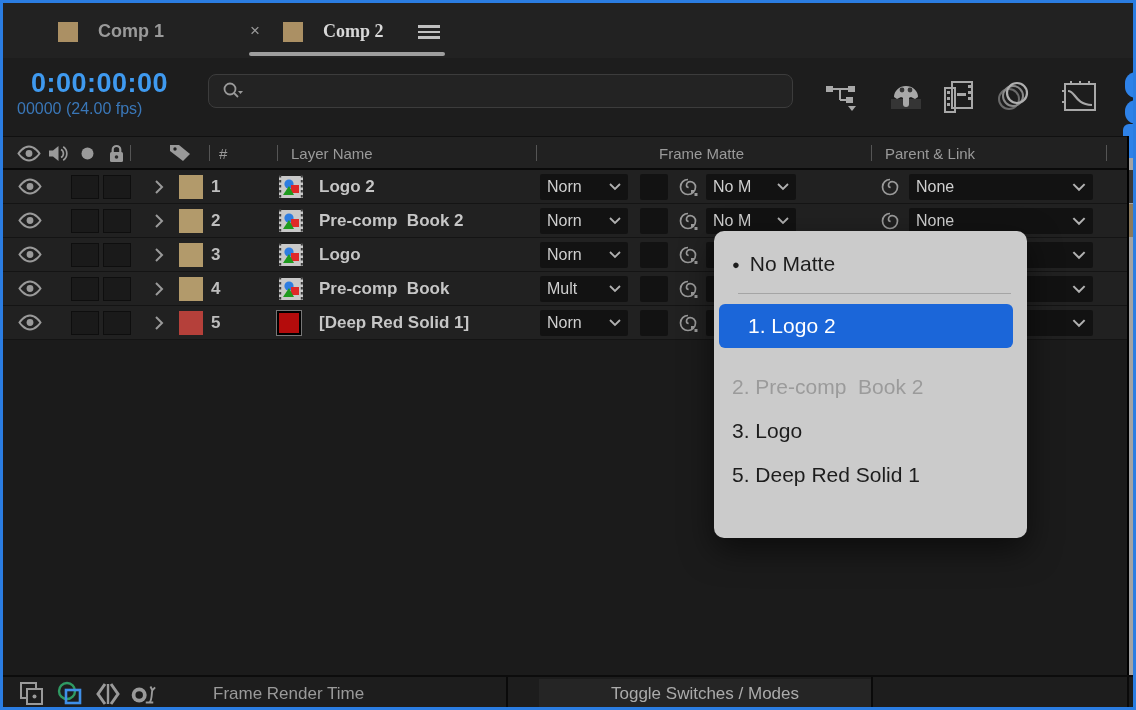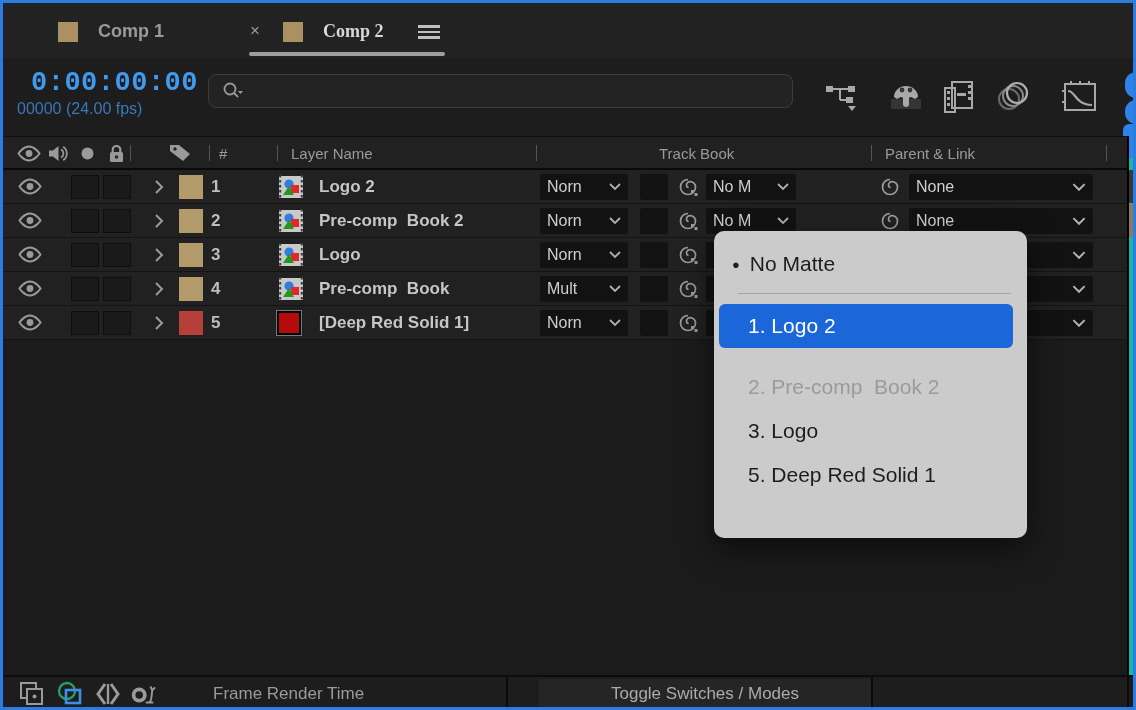--- a/index.html
+++ b/index.html
@@ -1,30 +1,30 @@
 <!DOCTYPE html>
 <html><head>
 <meta charset="utf-8">
 <style>
   html,body{margin:0;padding:0;background:#111;}
   *{box-sizing:border-box;font-family:"Liberation Sans",sans-serif;}
-  .panel{position:relative;width:1136px;height:710px;background:#14b8a6;
+  .panel{position:relative;width:1136px;height:710px;background:#a3a3a3;
          border:3px solid #2b7de2;overflow:hidden;}
   
   .tabbar{position:absolute;left:0;top:0;width:100%;height:55px;background:#222;}
   .tabicon{position:absolute;top:19px;width:20px;height:20px;background:#ab9064;}
   .tablabel{position:absolute;top:18px;font-size:18px;font-weight:700;color:#9a9a9a;white-space:pre;}
   .tablabel.active{color:#d8d8d8;font-family:Liberation Serif, serif;}
   .closex{position:absolute;top:18px;font-size:17px;color:#9a9a9a;}
   .tabunderline{position:absolute;left:246px;top:49px;width:196px;height:4px;background:#9e9e9e;border-radius:2px;}
   .hamburger{position:absolute;left:415px;top:22px;width:22px;height:14px;}
   .hamburger i{display:block;height:2.5px;background:#c0c0c0;margin-bottom:3px;}
   
   .toolbar{position:absolute;left:0;top:55px;width:100%;height:78px;background:#1d1d1d;}
-  .tc-main{position:absolute;left:28px;top:10px;font-size:27px;font-weight:700;color:#3f9af0;letter-spacing:.5px;font-family:Liberation Mono, monospace;}
+  .tc-main{position:absolute;left:28px;top:10px;font-size:27px;font-weight:700;color:#3f9af0;letter-spacing:.5px;}
   .tc-sub{position:absolute;left:14px;top:42px;font-size:16px;color:#3a77b8;}
   .searchbox{position:absolute;left:205px;top:16px;width:585px;height:34px;background:#232323;
              border:1px solid #3c3c3c;border-radius:8px;display:flex;align-items:center;padding-left:12px;}
   .toolicon{position:absolute;top:22px;width:38px;height:34px;display:flex;align-items:center;justify-content:center;}
   
   .colhead{position:absolute;left:0;top:133px;width:1124px;height:34px;background:#212121;
            border-top:1px solid #101010;border-bottom:2px solid #0a0a0a;}
   .h{position:absolute;top:0;height:32px;display:flex;align-items:center;color:#9a9a9a;font-size:15px;}
   .vdiv{position:absolute;top:8px;width:1px;height:16px;background:#555;}
   
@@ -62,21 +62,21 @@
   .frt-value{position:absolute;left:437px;top:7px;font-size:17px;font-weight:700;color:#70e4bc;margin-top:37px;}
   .bdiv{position:absolute;top:0;width:2px;height:33px;background:#0a0a0a;}
   .togglebtn{position:absolute;left:536px;top:2px;width:332px;height:30px;background:#252525;
              display:flex;align-items:center;justify-content:center;font-size:17px;color:#ababab;}
   
   .menu{position:absolute;left:711px;top:228px;width:313px;height:307px;background:#cbcbcb;border-radius:10px;
         box-shadow:0 12px 32px rgba(0,0,0,.55);z-index:9;padding-top:14px;font-size:21px;color:#1d1d1d;}
   .menu .head{display:flex;align-items:center;height:38px;padding-left:18px;}
   .menu .head .bullet{font-size:13px;margin-right:10px;}
   .menu hr{border:0;border-top:1px solid #a5a5a5;margin:10px 16px 10px 24px;}
-  .mi{height:44px;line-height:44px;padding-left:34px;white-space:pre;}
+  .mi{height:44px;line-height:44px;padding-left:18px;white-space:pre;}
   .mi.sel{background:#1b66d9;color:#fff;border-radius:6px;margin:0 14px 17px 5px;padding-left:29px;}
   .mi.dis{color:#9b9b9b;}
   svg{display:block;}
 </style>
 </head>
 <body>
 
 <div class="panel">
 
   <div class="tabbar">
@@ -202,21 +202,21 @@
       <svg width="24" height="20" viewBox="0 0 24 20">
           <path d="M2 2 h9 l11 9 -7 7 -13 -10 z" fill="#9a9a9a"></path>
           <circle cx="7" cy="6" r="1.7" fill="#222"></circle>
         </svg>
     </div>
     <div class="vdiv" style="left:206px"></div>
     <div class="h" style="left:216px">#</div>
     <div class="vdiv" style="left:274px"></div>
     <div class="h" style="left:288px">Layer Name</div>
     <div class="vdiv" style="left:533px"></div>
-    <div class="h" style="left:656px">Track Book</div>
+    <div class="h" style="left:656px">Frame Matte</div>
     <div class="vdiv" style="left:868px"></div>
     <div class="h" style="left:882px">Parent &amp; Link</div>
     <div class="vdiv" style="left:1103px"></div>
   </div>
 
   <div class="row" style="top:167px">
     <span class="c eye">
         <svg width="26" height="17" viewBox="0 0 26 17">
           <path d="M13 1.5 C7 1.5 2.5 8.5 2.5 8.5 C2.5 8.5 7 15.5 13 15.5 C19 15.5 23.5 8.5 23.5 8.5 C23.5 8.5 19 1.5 13 1.5 Z" fill="none" stroke="#9a9a9a" stroke-width="2"></path>
           <circle cx="13" cy="8.5" r="3.4" fill="#9a9a9a"></circle>

